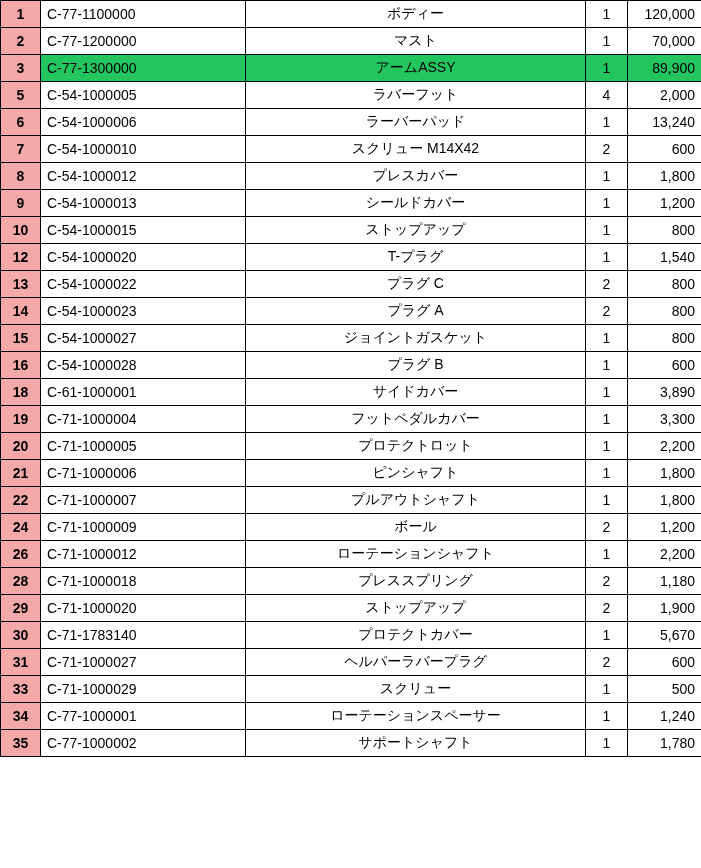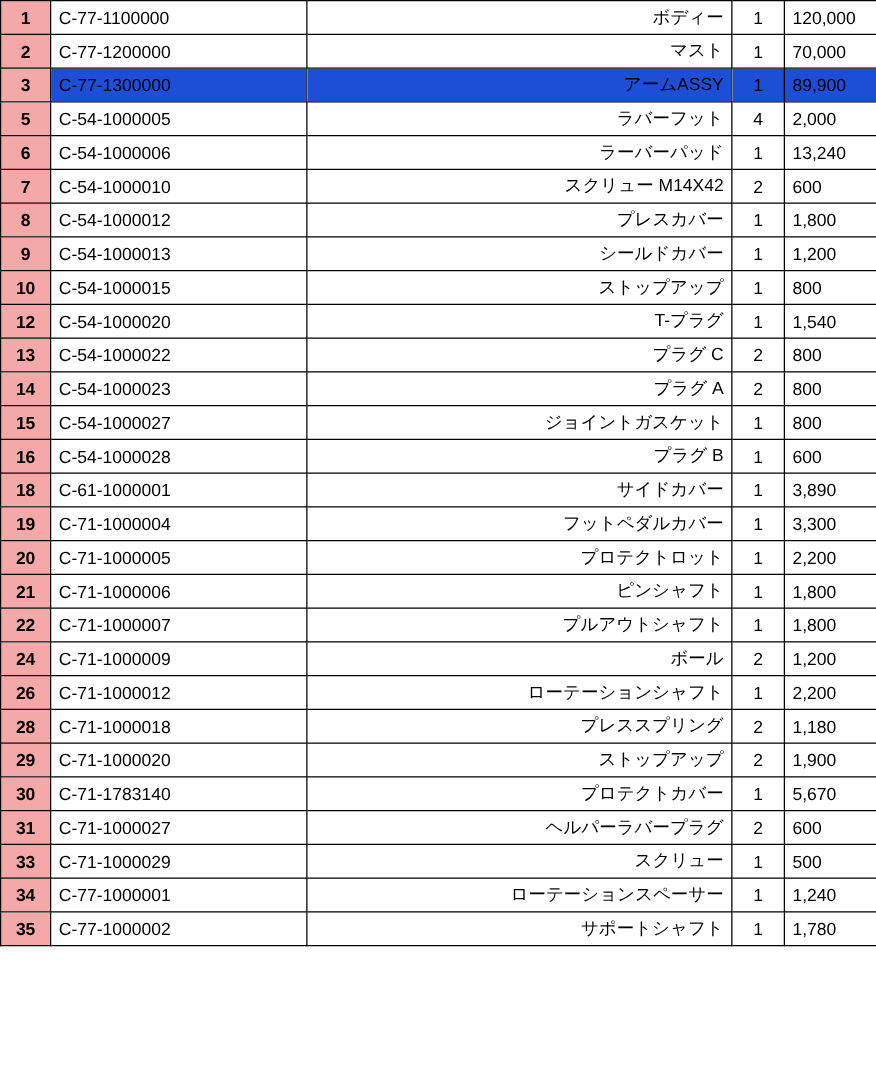--- a/index.html
+++ b/index.html
@@ -38,33 +38,34 @@
     text-align: center;
     font-weight: bold;
     background: #f4a9a8;
     font-size: 13px;
   }
   td.code {
     text-align: left;
     font-size: 13.5px;
   }
   td.name {
-    text-align: right;
+    text-align: center;
     font-size: 14px;
   }
   td.qty {
     text-align: center;
     font-size: 13.5px;
   }
   td.price {
+    text-align: right;
     font-size: 14px;
     padding-right: 8px;
   }
   tr.highlight td {
-    background: #1d4ed8;
+    background: #22c55e;
   }
   tr.highlight td.no {
     background: #f4a9a8;
   }
 </style>
 </head>
 <body>
 
 <table class="parts-table">
   <colgroup>

